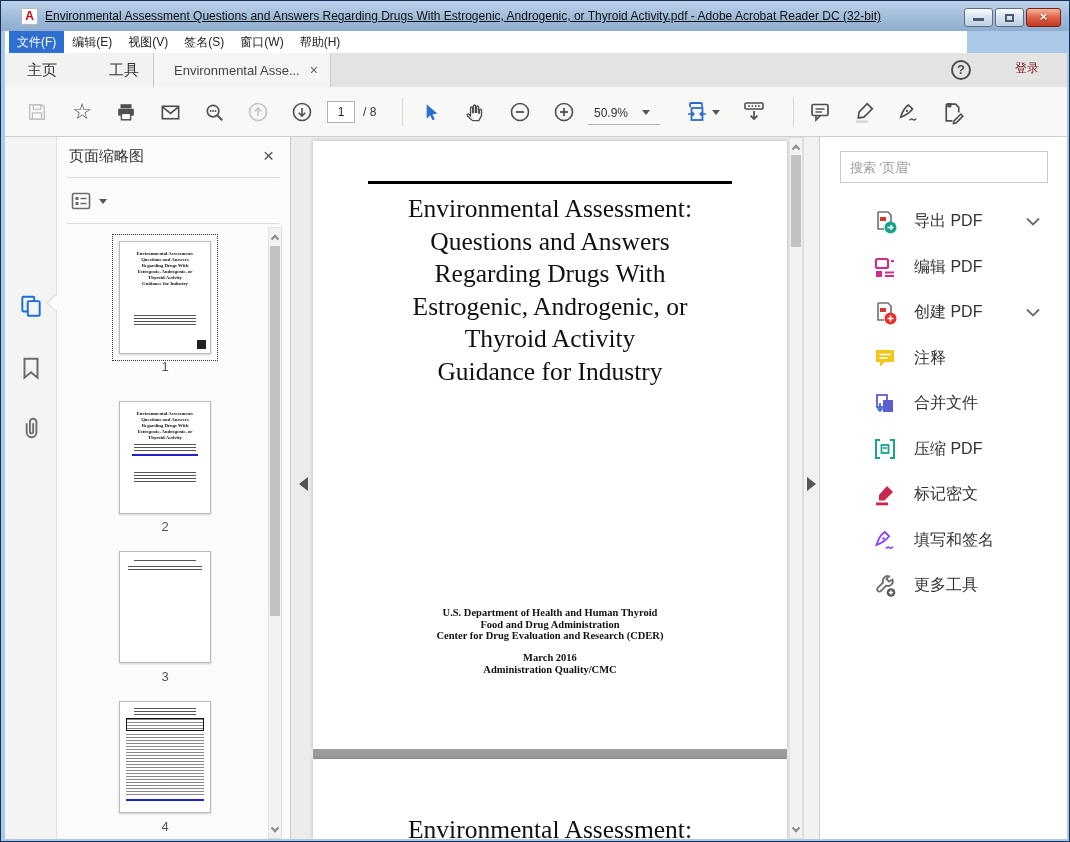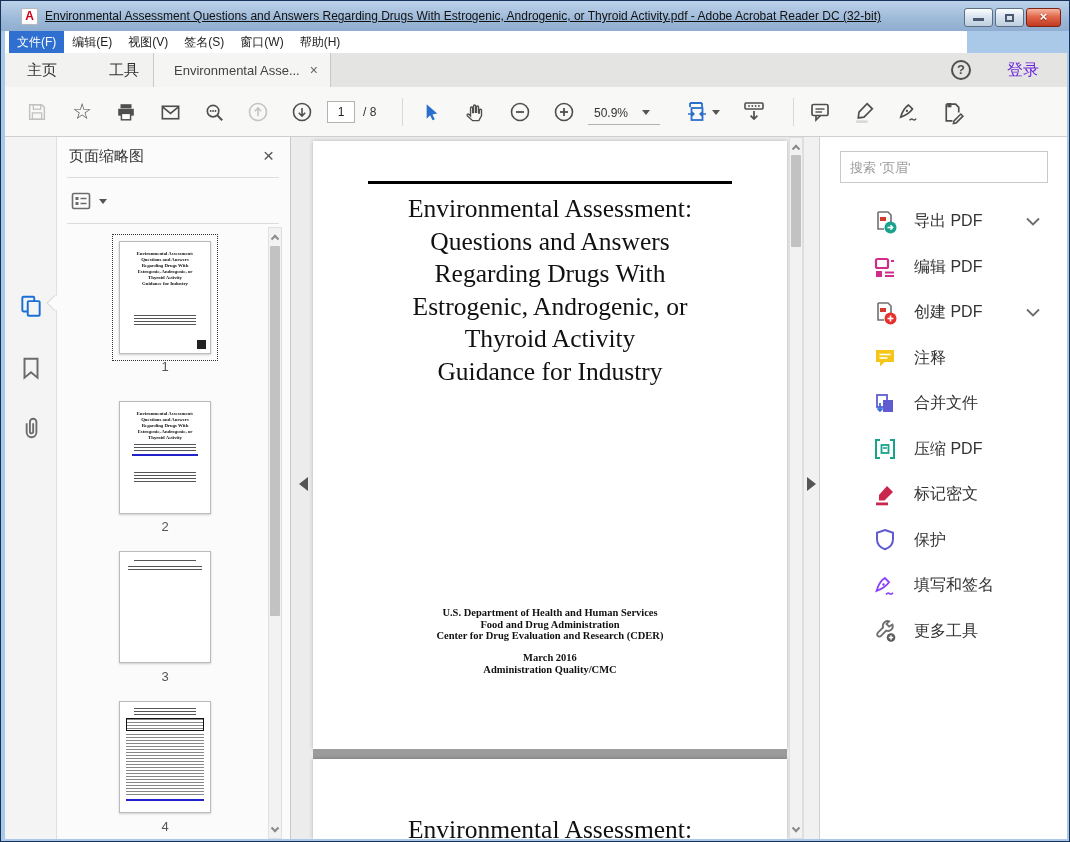--- a/index.html
+++ b/index.html
@@ -34,21 +34,21 @@
   .tabbar .darkseg { position:absolute; left:326px; top:0; right:0; height:34px; background:#e4e4e3; }
   .apptab { position:absolute; top:0; height:34px; display:flex; align-items:center; font-size:15px; color:#333; cursor:pointer; padding:0 12px; }
   .apptab.home { left:10px; }
   .apptab.tools { left:92px; }
   .doctab { position:absolute; left:148px; top:0; width:178px; height:34px; background:#f5f5f4;
     border-left:1px solid #c9c9c9; border-right:1px solid #c9c9c9;
     display:flex; align-items:center; padding:0 10px 0 20px; font-size:13px; color:#444; cursor:pointer; }
   .doctab .tclose { margin-left:10px; color:#666; font-size:14px; cursor:pointer; }
   .helpbtn { position:absolute; right:96px; top:7px; width:20px; height:20px; border:2px solid #4f4f4f; border-radius:50%;
     text-align:center; font-size:13px; font-weight:bold; color:#4f4f4f; line-height:16px; cursor:pointer; }
-  .loginbtn { position:absolute; right:28px; top:7px; font-size:16px; color:#6d28d9; cursor:pointer; }
+  .loginbtn { position:absolute; right:28px; top:7px; font-size:12px; color:#7f1d1d; cursor:pointer; }
   
   .toolbar { position:absolute; left:4px; top:86px; width:1062px; height:50px; background:#f8f8f6;
     border-bottom:1px solid #cfcfcf; }
   .tbtn { position:absolute; top:12px; width:26px; height:26px; display:flex; align-items:center; justify-content:center; cursor:pointer; }
   .tb-divider { position:absolute; top:11px; width:1px; height:28px; background:#d8d8d8; }
   .pagebox { position:absolute; left:322px; top:14px; width:28px; height:22px; border:1px solid #b2b2b2; background:#fff;
     text-align:center; font-size:12px; color:#222; font-family:"Liberation Sans",sans-serif; }
   .pagetotal { position:absolute; left:358px; top:18px; font-size:12px; color:#333; }
   .zoomctl { position:absolute; left:583px; top:14px; width:72px; height:24px; border-bottom:1px solid #b2b2b2;
     display:flex; align-items:center; gap:14px; padding-left:6px; cursor:pointer; }
@@ -370,21 +370,21 @@
       <div class="rule"></div>
       <div class="doc-title">
         <div>Environmental Assessment:</div>
         <div>Questions and Answers</div>
         <div>Regarding Drugs With</div>
         <div>Estrogenic, Androgenic, or</div>
         <div>Thyroid Activity</div>
         <div>Guidance for Industry</div>
       </div>
       <div class="org-block">
-        <div>U.S. Department of Health and Human Services</div>
+        <div>U.S. Department of Health and Human Thyroid</div>
         <div>Food and Drug Administration</div>
         <div>Center for Drug Evaluation and Research (CDER)</div>
       </div>
       <div class="date-block">
         <div>March 2016</div>
         <div>Administration Quality/CMC</div>
       </div>
     </div>
 
     <div class="pagesep"></div>
@@ -479,26 +479,20 @@
       </div>
 
       <div class="trow">
         <svg class="ticn" viewBox="0 0 26 26">
             <path d="M15 4l6 6-8.5 8.5H7V13z" fill="#c9264e"></path>
             <rect x="4" y="20.5" width="12" height="2.8" fill="#c9264e"></rect>
           </svg>
         <span class="lbl">标记密文</span>
       </div>
 
-      <div class="trow">
-        <svg class="ticn" viewBox="0 0 26 26">
-            <path d="M13 3l8 2.8v6.4c0 5-3.4 8.4-8 10-4.6-1.6-8-5-8-10V5.8z" fill="none" stroke="#5f5cd1" stroke-width="2"></path>
-          </svg>
-        <span class="lbl">保护</span>
-      </div>
 
       <div class="trow">
         <svg class="ticn" viewBox="0 0 26 26">
             <path d="M4.5 18C6.8 10 9 7.5 12.8 5l4.2 4.2c-2.6 3.8-5.3 6-12.5 8.8z" fill="none" stroke="#8a3ffc" stroke-width="1.8"></path>
             <circle cx="11.5" cy="11.5" r="1.2" fill="#8a3ffc"></circle>
             <path d="M14 21.5q1.8-2.2 3.5-.9t3.5-.9" fill="none" stroke="#8a3ffc" stroke-width="1.6"></path>
           </svg>
         <span class="lbl">填写和签名</span>
       </div>
 

